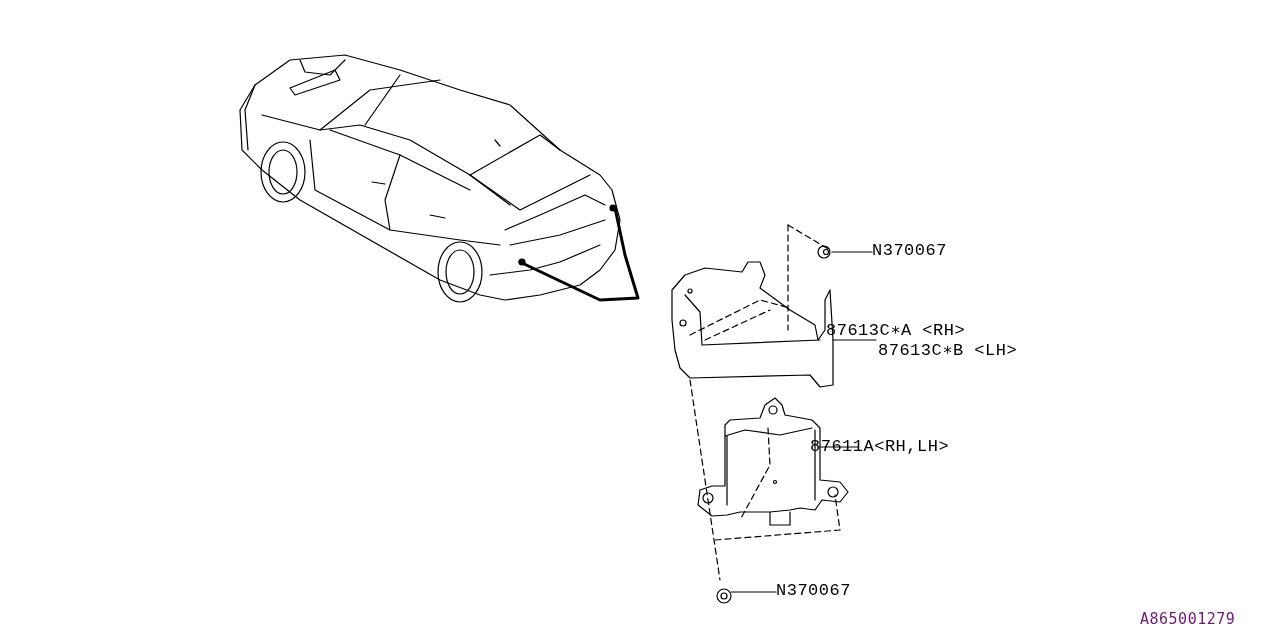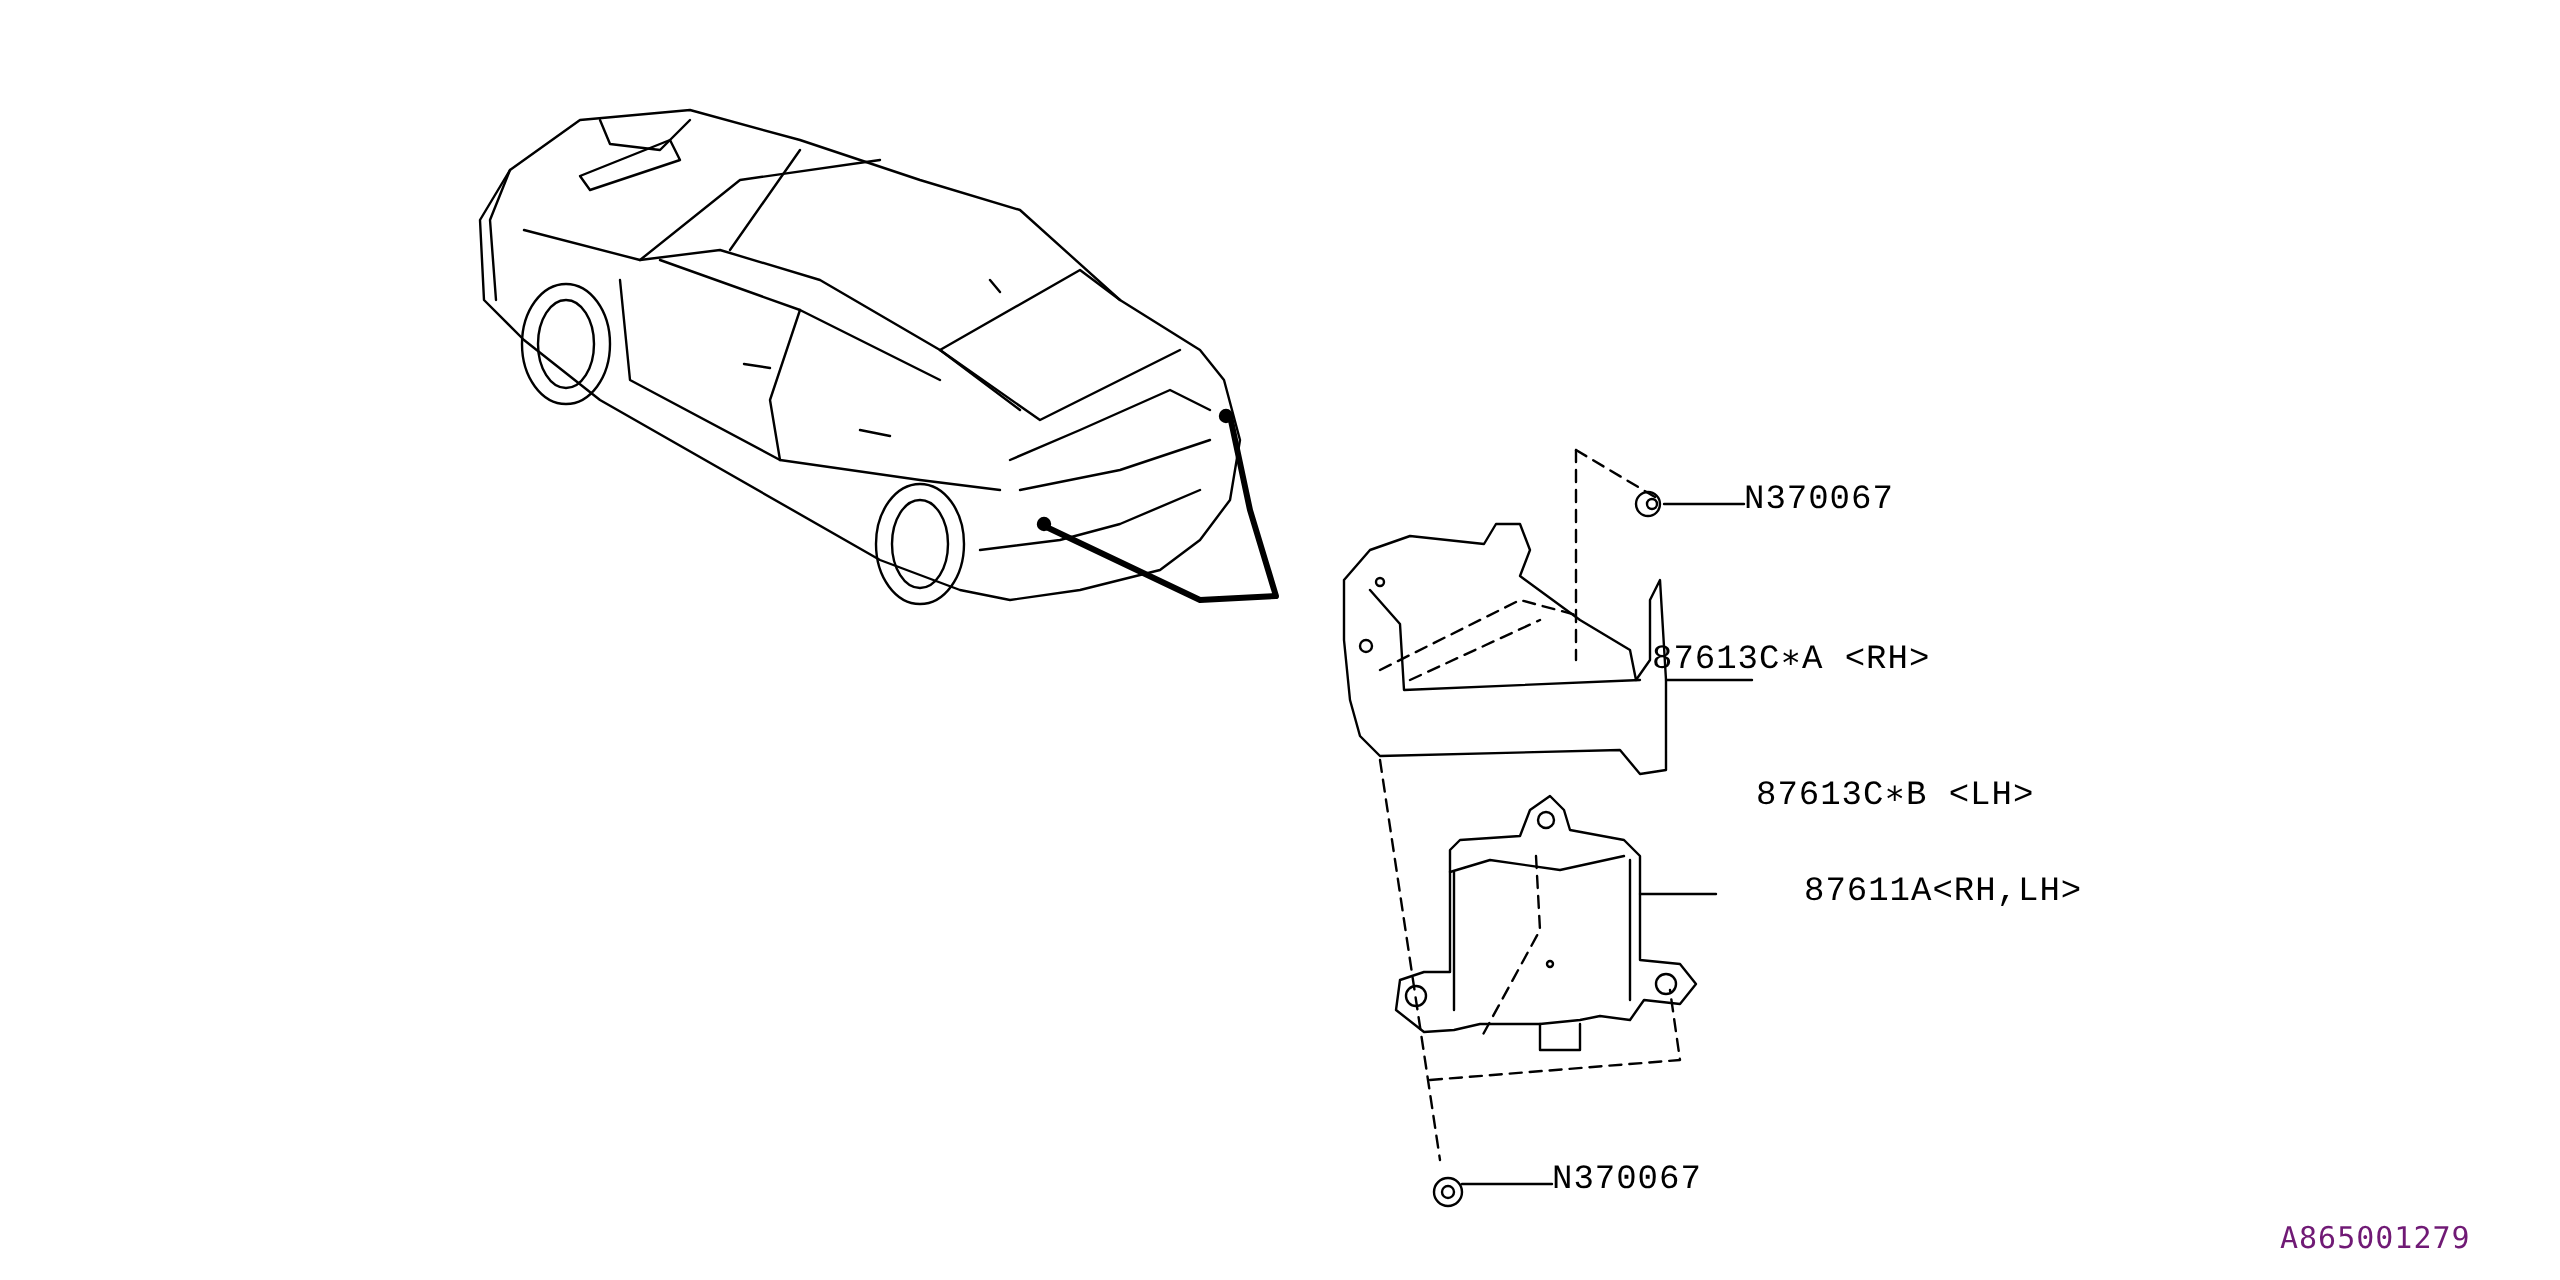--- a/index.html
+++ b/index.html
@@ -79,17 +79,17 @@
     <g>
       <path d="M832 252 L872 252"></path>
       <path d="M833 340 L876 340"></path>
       <path d="M820 447 L858 447"></path>
       <path d="M731 592 L776 592"></path>
     </g>
   </svg>
 
   <div class="lbl" style="left:872px; top:242px;">N370067</div>
   <div class="lbl" style="left:826px; top:322px;">87613C∗A &lt;RH&gt;</div>
-  <div class="lbl" style="left:878px; top:342px;margin-top:48px;">87613C∗B &lt;LH&gt;</div>
-  <div class="lbl" style="left:902px; top:438px;">87611A&lt;RH,LH&gt;</div>
+  <div class="lbl" style="left:878px; top:342px;">87613C∗B &lt;LH&gt;</div>
+  <div class="lbl" style="left:810px; top:438px;">87611A&lt;RH,LH&gt;</div>
   <div class="lbl" style="left:776px; top:582px;">N370067</div>
   <div class="code" style="left:1140px; top:610px;">A865001279</div>
 </div>
 
 </body></html>

